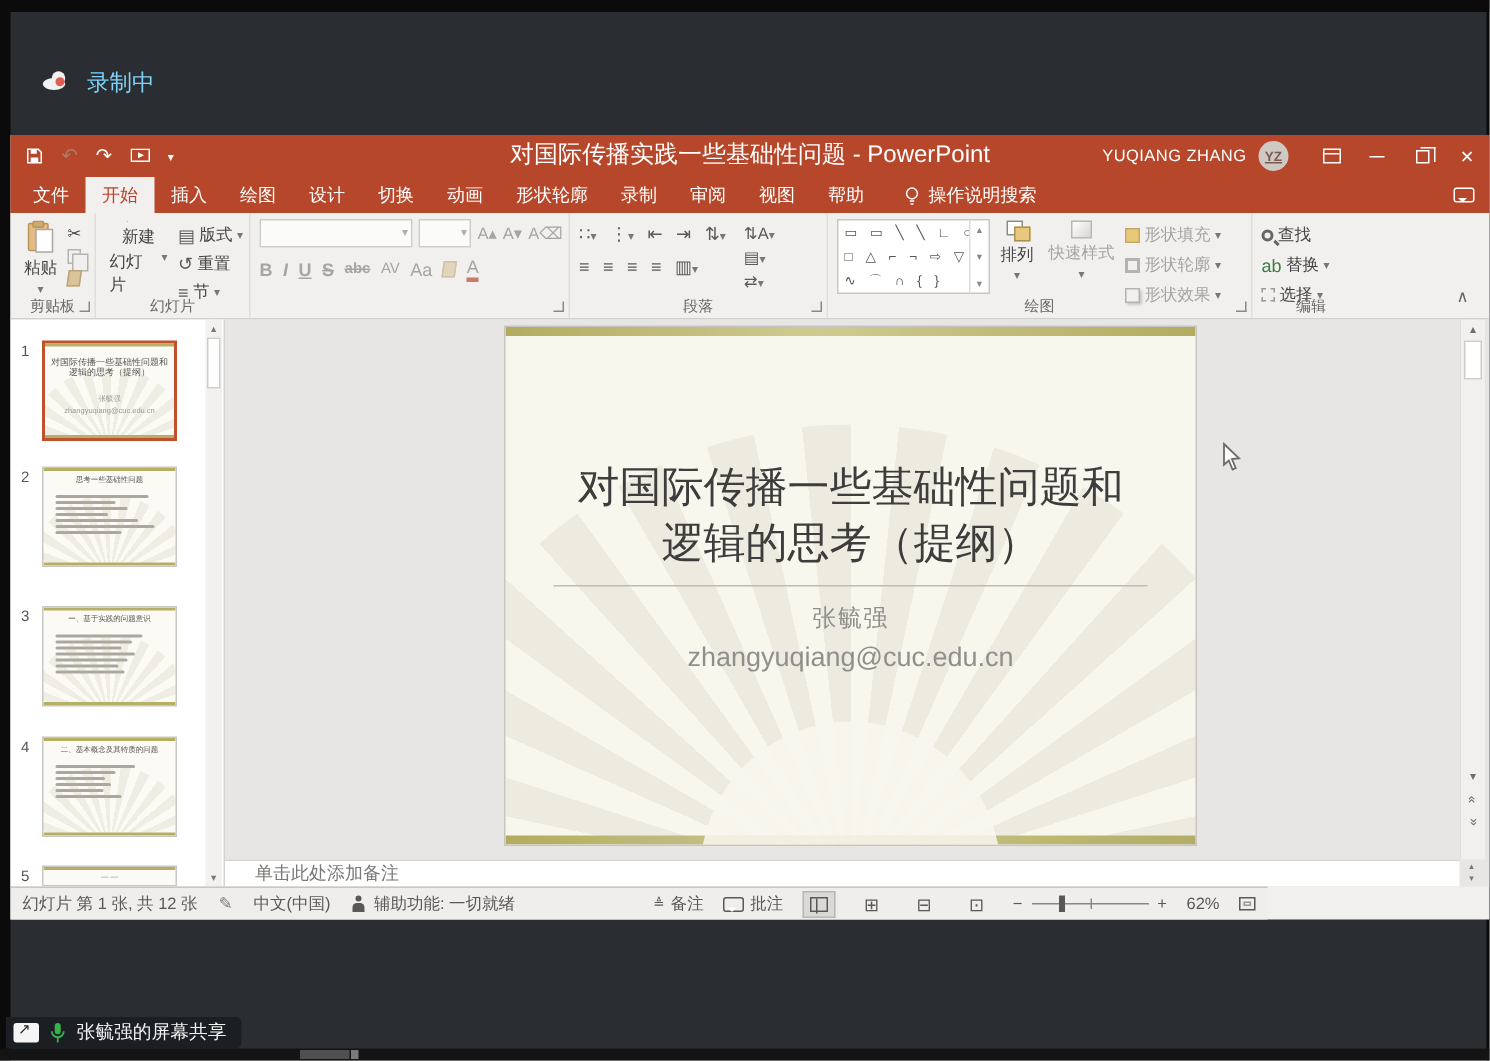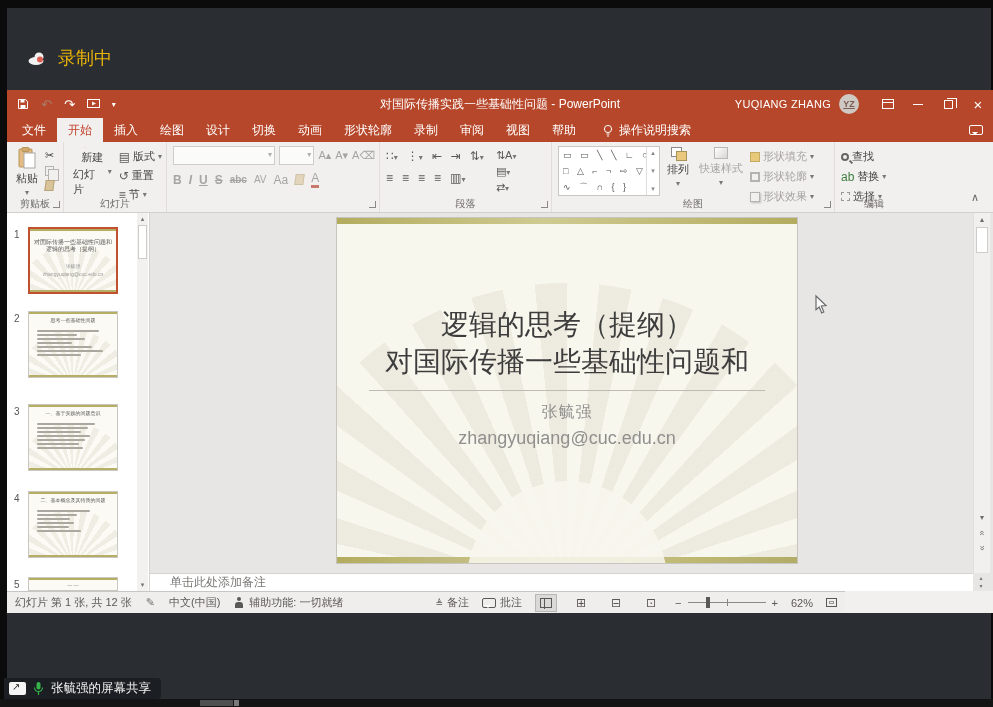--- a/index.html
+++ b/index.html
@@ -9,30 +9,30 @@
 
   
   .strip-top  { left:0; top:0; width:993px; height:8px; background:#0b0b0b; }
   .strip-left { left:0; top:0; width:7px; height:707px; background:#0b0b0b; }
   .strip-right{ right:0; top:0; width:2px; height:707px; background:#0b0b0b; }
   .strip-bottom { left:0; top:699px; width:993px; height:8px; background:#141414; }
   .task-rect1 { left:200px; top:700px; width:33px; height:6px; background:#4f4f4f; }
   .task-rect2 { left:234px; top:700px; width:5px; height:6px; background:#7a7a7a; }
 
   
-  .rec { left:28px; top:46px; display:flex; align-items:center; gap:9px; color:#eab308; font-size:18px; }
+  .rec { left:28px; top:46px; display:flex; gap:9px; color:#7dd3fc; font-size:15px; }
 
   
   .win { left:7px; top:90px; width:986px; height:523px; background:#f2f0ef; }
 
   
   .titlebar { left:0; top:0; width:986px; height:28px; background:#b7472a; display:flex; align-items:center; color:#fff; }
   .qat { display:flex; align-items:center; gap:12px; padding-left:10px; font-size:13px; }
   .qat .dim { opacity:.55; }
-  .win-title { position:absolute; left:50%; top:0; transform:translateX(-50%); line-height:28px; font-size:12px; color:#fff; white-space:nowrap; }
+  .win-title { position:absolute; left:50%; top:0; transform:translateX(-50%); line-height:28px; font-size:16px; color:#fff; white-space:nowrap; }
   .tb-right { margin-left:auto; display:flex; align-items:center; height:28px; }
   .user-name { font-size:11px; margin-right:8px; letter-spacing:.3px; }
   .avatar { width:20px; height:20px; border-radius:50%; background:#cfc9c3; color:#7a5a52; font-size:9px; font-weight:bold; display:flex; align-items:center; justify-content:center; margin-right:14px;text-decoration:underline; }
   .caption-btn { width:30px; height:28px; display:flex; align-items:center; justify-content:center; color:#fff; font-size:13px; }
   .ic-min { width:10px; height:1px; background:#fff; display:inline-block; }
   .ic-restore { width:9px; height:9px; border:1px solid #fff; position:relative; display:inline-block; }
   .ic-restore::before { content:""; position:absolute; left:2px; top:-3px; width:9px; height:9px; border:1px solid #fff; border-left:none; border-bottom:none; }
   .ic-ribbonopts { width:12px; height:10px; border:1px solid #fff; position:relative; display:inline-block; }
   .ic-ribbonopts::before { content:""; position:absolute; left:0; top:2px; width:10px; height:1px; background:#fff; }
 
@@ -463,22 +463,22 @@
       </div>
     </div>
 
     <div class="canvas">
       <div class="slide">
         <div class="goldbar" style="top:0"></div>
         <div class="goldbar" style="bottom:0"></div>
         <div class="fan"></div>
         <div class="fan-core"></div>
         <div class="s-title">
+          <div>对国际传播一些基础性问题和</div>
           <div>逻辑的思考（提纲）</div>
-          <div>对国际传播一些基础性问题和</div>
         </div>
         <div class="s-divider"></div>
         <div class="s-author">张毓强</div>
         <div class="s-email">zhangyuqiang@cuc.edu.cn</div>
       </div>
     </div>
 
     <div class="vscroll">
       <span class="arr" style="top:2px; font-size:8px">▴</span>
       <div class="vthumb"></div>

